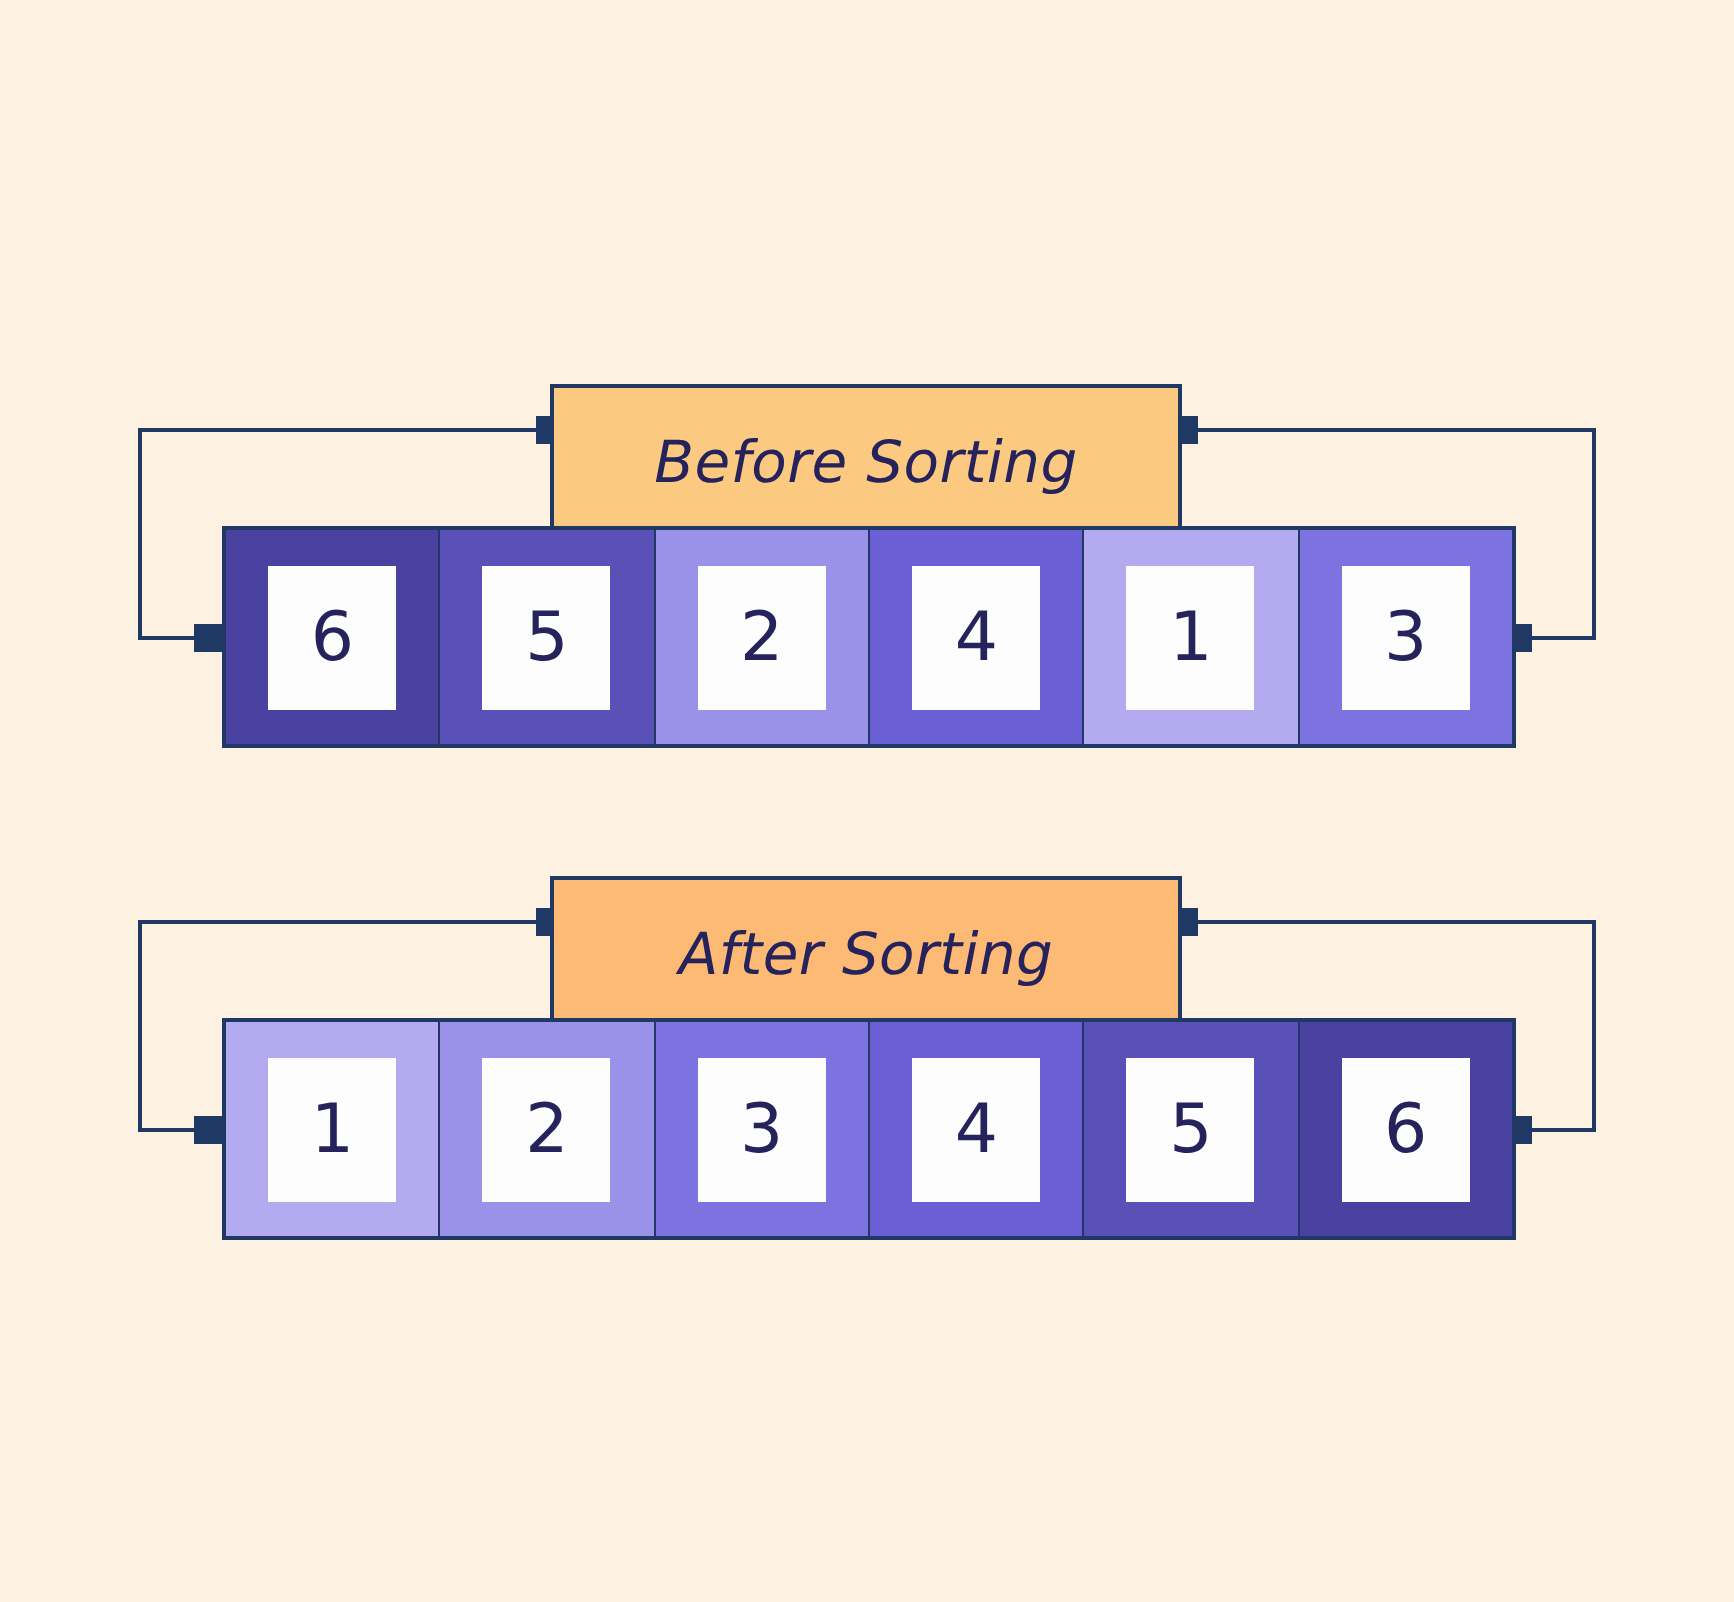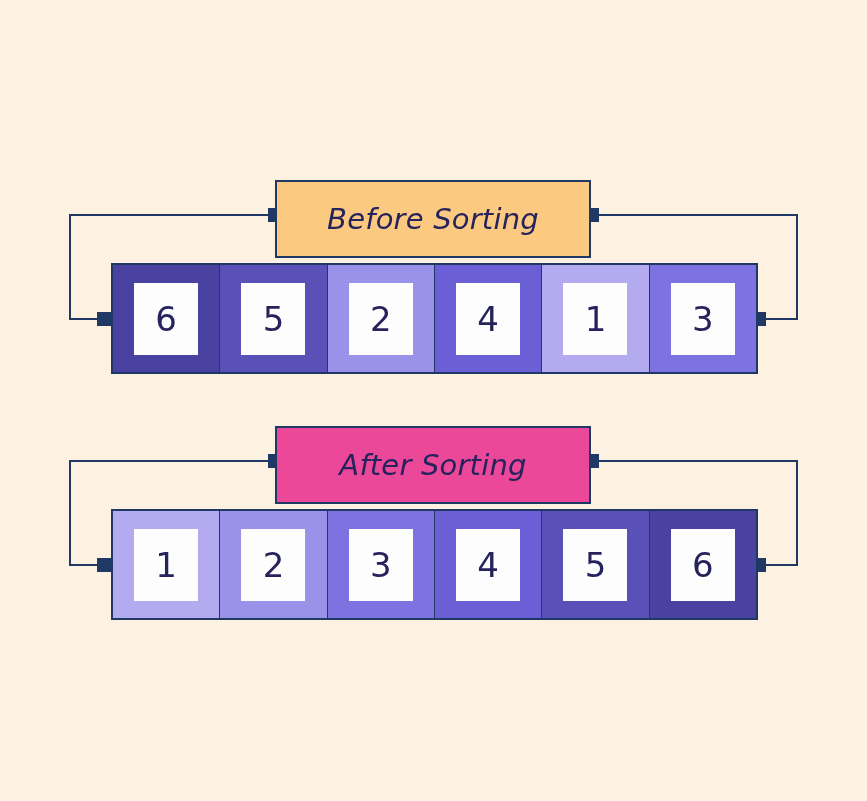--- a/index.html
+++ b/index.html
@@ -14,21 +14,21 @@
   .canvas{position:relative;width:867px;height:801px;}
 
   
   .group{position:absolute;left:0;width:867px;height:0;}
   #group-before{top:176px;}
   #group-after{top:422px;}
 
   
   .label-box{
     position:absolute;
-    left:275px;top:4px;
+    left:275px;top:16px;
     width:316px;height:78px;
     background:#fbc97f;
     border:2px solid #1f3864;
     box-sizing:border-box;
     display:flex;align-items:center;justify-content:center;
   }
   .label-text{
     font-family:"DejaVu Sans", sans-serif;
     font-style:italic;
     font-size:29px;
@@ -153,21 +153,21 @@
 
     <svg class="connector" viewBox="0 0 867 230" preserveAspectRatio="none">
       <path class="conn-line" d="M 275 39 L 70 39 L 70 143 L 111 143"></path>
       <path class="conn-line" d="M 591 39 L 797 39 L 797 143 L 758 143"></path>
       <rect class="conn-dot" x="268" y="32" width="14" height="14"></rect>
       <rect class="conn-dot" x="585" y="32" width="14" height="14"></rect>
       <rect class="conn-dot" x="97" y="136" width="14" height="14"></rect>
       <rect class="conn-dot" x="752" y="136" width="14" height="14"></rect>
     </svg>
 
-    <div class="label-box" style="background: #ec4899; border-color: rgb(31, 56, 100);">
+    <div class="label-box" style="background: #fdba74; border-color: rgb(31, 56, 100);">
       <span class="label-text" style="color: rgb(38, 35, 92);">After Sorting</span>
     </div>
 
     <div class="array" id="array-after" style="border-color: rgb(31, 56, 100); background: rgb(31, 56, 100);">
       <div class="cell" style="background-color: rgb(179, 170, 240);">
         <div class="cell-inner" style="background: rgb(253, 253, 253);">
           <span class="cell-value" style="color: rgb(38, 35, 92);">1</span>
         </div>
       </div>
       <div class="cell" style="background-color: rgb(154, 146, 232);">

